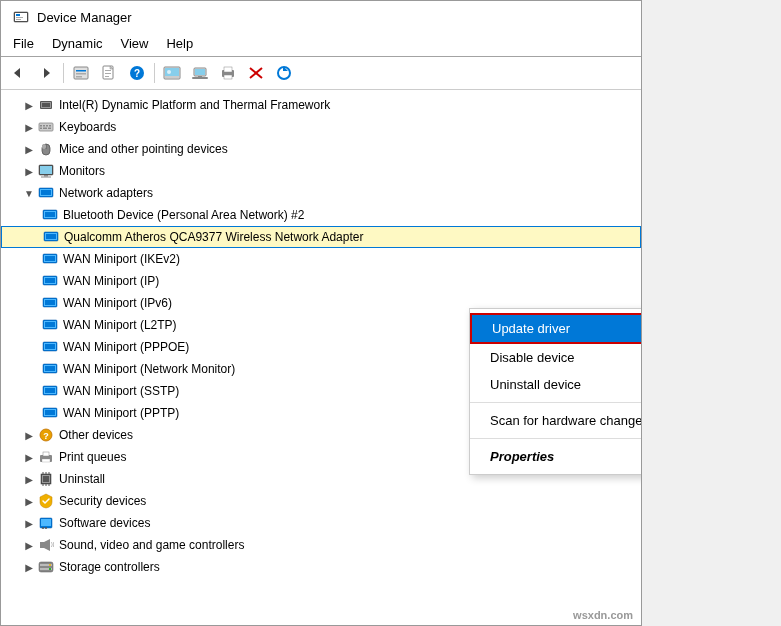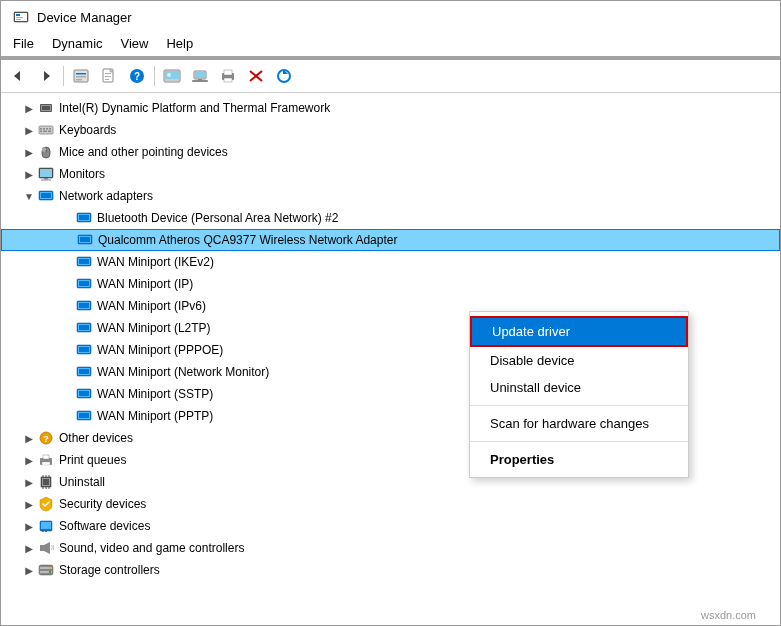--- a/index.html
+++ b/index.html
@@ -5,41 +5,41 @@
     * { margin: 0; padding: 0; box-sizing: border-box; }
     body {
       font-family: 'Segoe UI', Tahoma, Geneva, Verdana, sans-serif;
       font-size: 13px;
       background: #f0f0f0;
       width: 781px;
       height: 626px;
       overflow: hidden;
     }
     .window {
-      width: 781px;
+      width: 642px;
       height: 626px;
       background: #fff;
       border: 1px solid #999;
       display: flex;
       flex-direction: column;
     }
     .title-bar {
       background: #fff;
       padding: 8px 12px 6px;
       display: flex;
       align-items: center;
       gap: 8px;
       border-bottom: none;
     }
     .menu-bar {
       display: flex;
       padding: 2px 4px;
       gap: 2px;
       background: #fff;
-      border-bottom: 4px solid #a3a3a3;
+      border-bottom: 1px solid #a3a3a3;
     }
     .menu-item {
       padding: 3px 8px;
       cursor: pointer;
       font-size: 13px;
     }
     .toolbar {
       display: flex;
       align-items: center;
       padding: 3px 4px;
@@ -103,21 +103,21 @@
       display: flex;
       align-items: center;
       justify-content: center;
       flex-shrink: 0;
     }
     .item-label {
       font-size: 12px;
     }
 
     .indent-1 { padding-left: 20px; }
-    .indent-2 { padding-left: 58px; }
+    .indent-2 { padding-left: 24px; }
 
     .context-menu {
       position: absolute;
       background: #fff;
       border: 1px solid #ccc;
       box-shadow: 3px 3px 8px rgba(0,0,0,0.2);
       z-index: 100;
       min-width: 220px;
       padding: 4px 0;
     }
@@ -125,33 +125,34 @@
       padding: 6px 20px;
       cursor: pointer;
       font-size: 13px;
       white-space: nowrap;
     }
     .context-menu-item.active {
       background: #0078d7;
       color: #fff;
       border: 2px solid #cc0000;
     }
-    .context-menu-item.bold { font-weight: bold; }
+    .context-menu-item.bold { font-weight: bold; font-style: italic; }
     .context-menu-separator {
       height: 1px;
       background: #ddd;
       margin: 4px 0;
     }
     .watermark {
       position: absolute;
       bottom: 4px;
-      right: 24px;
+      right: 8px;
       font-size: 11px;
       color: #999;
       pointer-events: none;
+      font-weight: bold;
     }
     .selected-row {
       background: #cce4ff;
       border: 1px solid #0078d7;
     }
   </style>
 </head>
 <body>
 
 <div class="window">
@@ -322,21 +323,21 @@
         <div class="item-icon">
           <svg width="16" height="14" viewBox="0 0 16 14">
             <rect x="1" y="2" width="14" height="9" rx="1" fill="#0078d7" stroke="#0050a0" stroke-width="0.5"></rect>
             <rect x="2" y="3" width="12" height="7" fill="#4db8ff"></rect>
             <rect x="3" y="4" width="10" height="5" fill="#0078d7"></rect>
           </svg>
         </div>
         <span class="item-label">Bluetooth Device (Personal Area Network) #2</span>
       </div>
 
-      <div class="tree-item indent-2 selected-row" style="background:#7dd3fc;align-items:center;">
+      <div class="tree-item indent-2 selected-row" style="background:#fef9c3;align-items:center;">
         <div class="expand-icon" style="visibility:hidden">▶</div>
         <div class="item-icon">
           <svg width="16" height="14" viewBox="0 0 16 14">
             <rect x="1" y="2" width="14" height="9" rx="1" fill="#0078d7" stroke="#0050a0" stroke-width="0.5"></rect>
             <rect x="2" y="3" width="12" height="7" fill="#4db8ff"></rect>
             <rect x="3" y="4" width="10" height="5" fill="#0078d7"></rect>
           </svg>
         </div>
         <span class="item-label">Qualcomm Atheros QCA9377 Wireless Network Adapter</span>
       </div>

